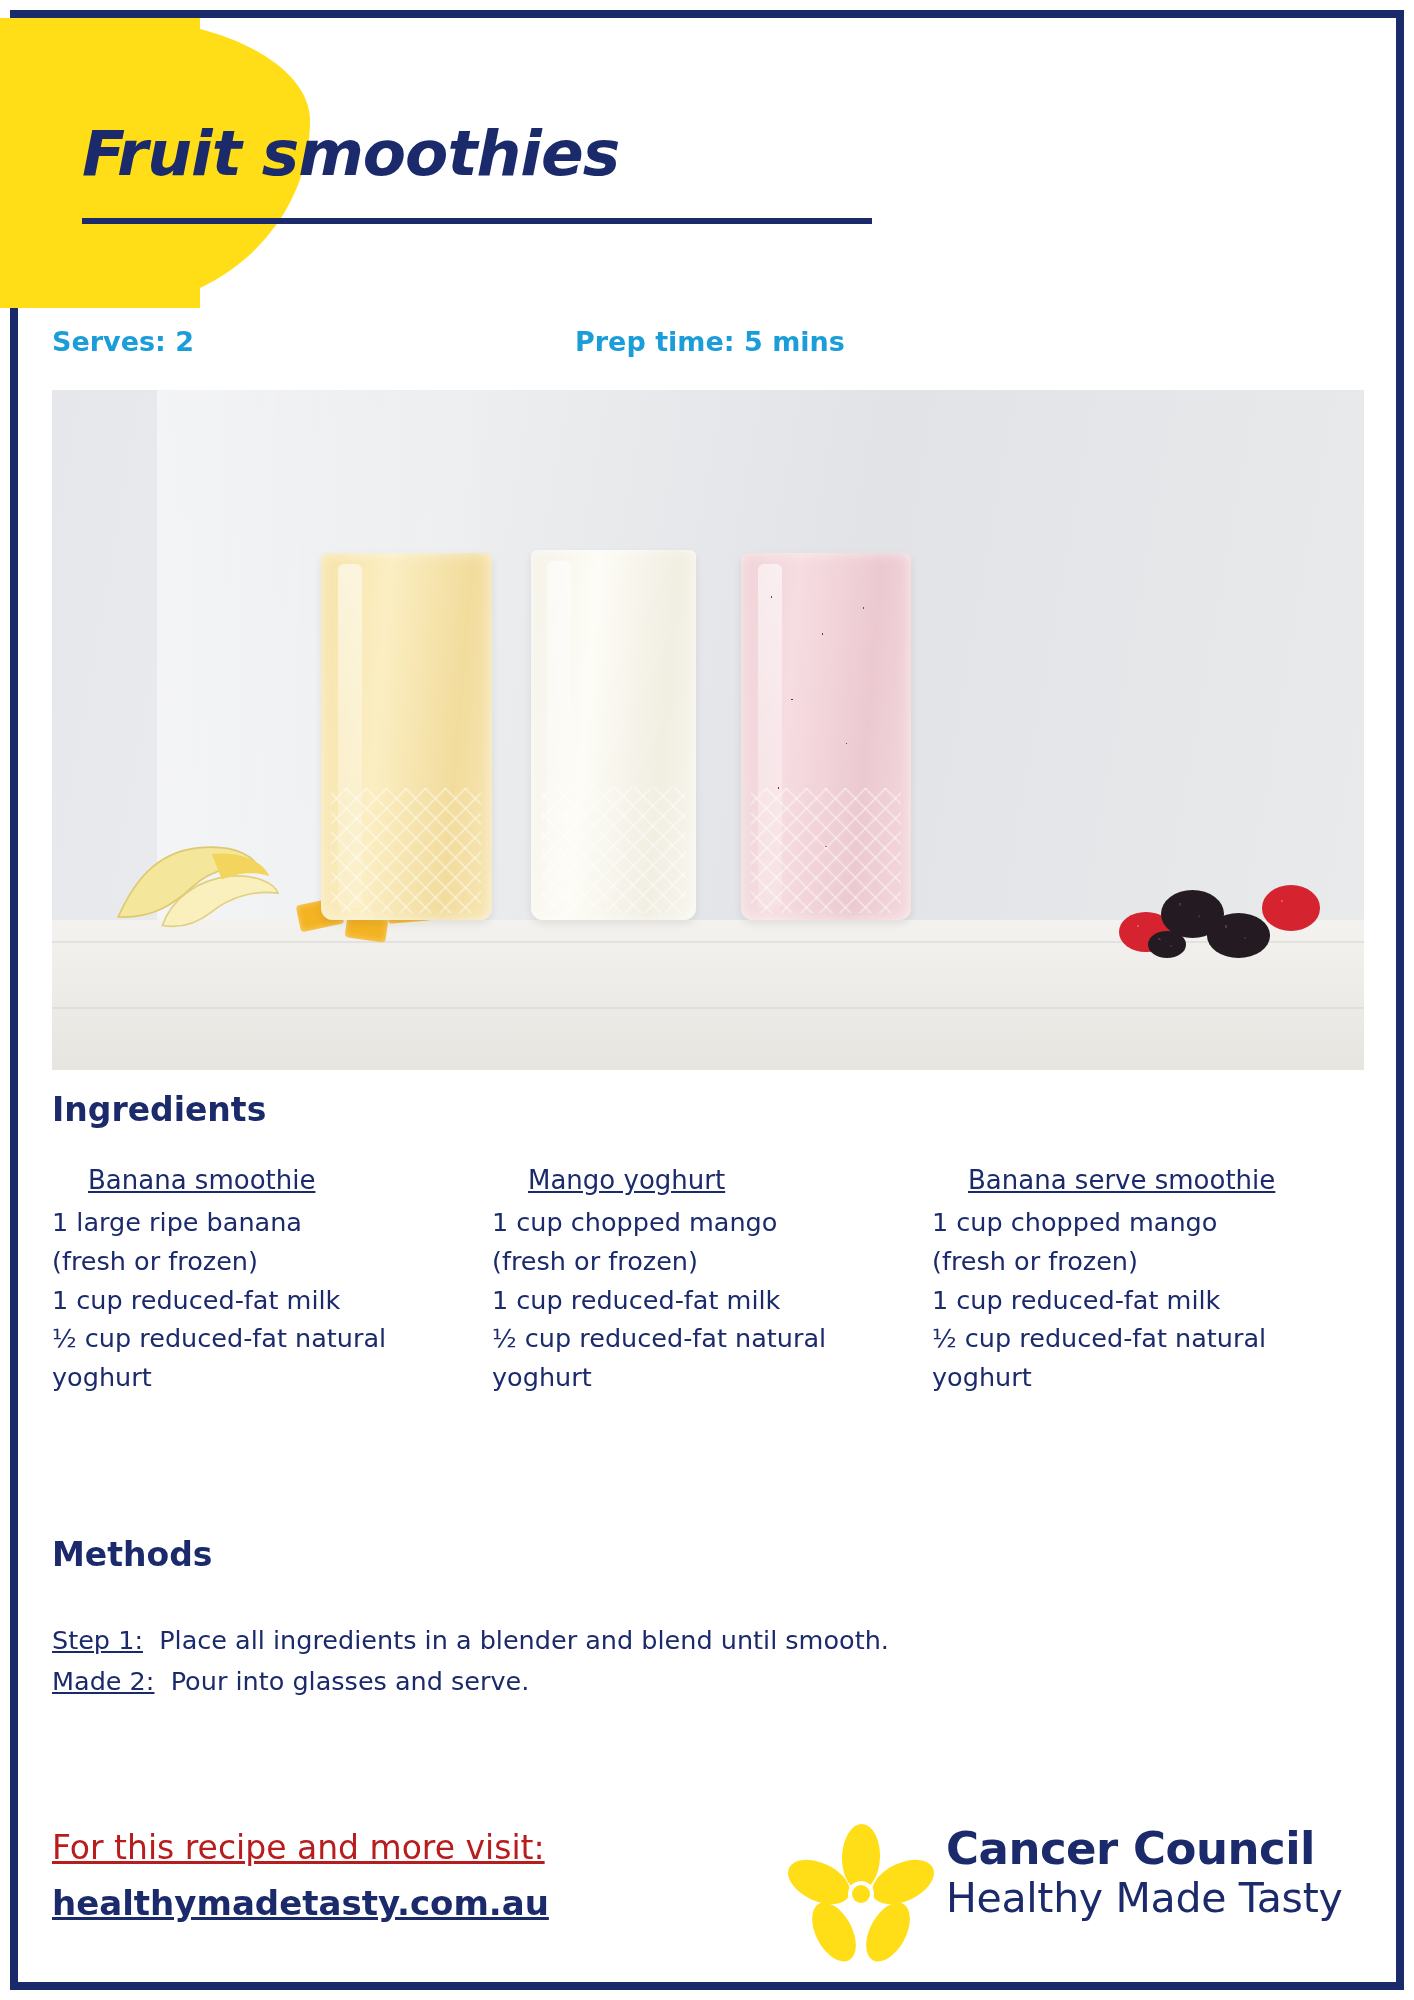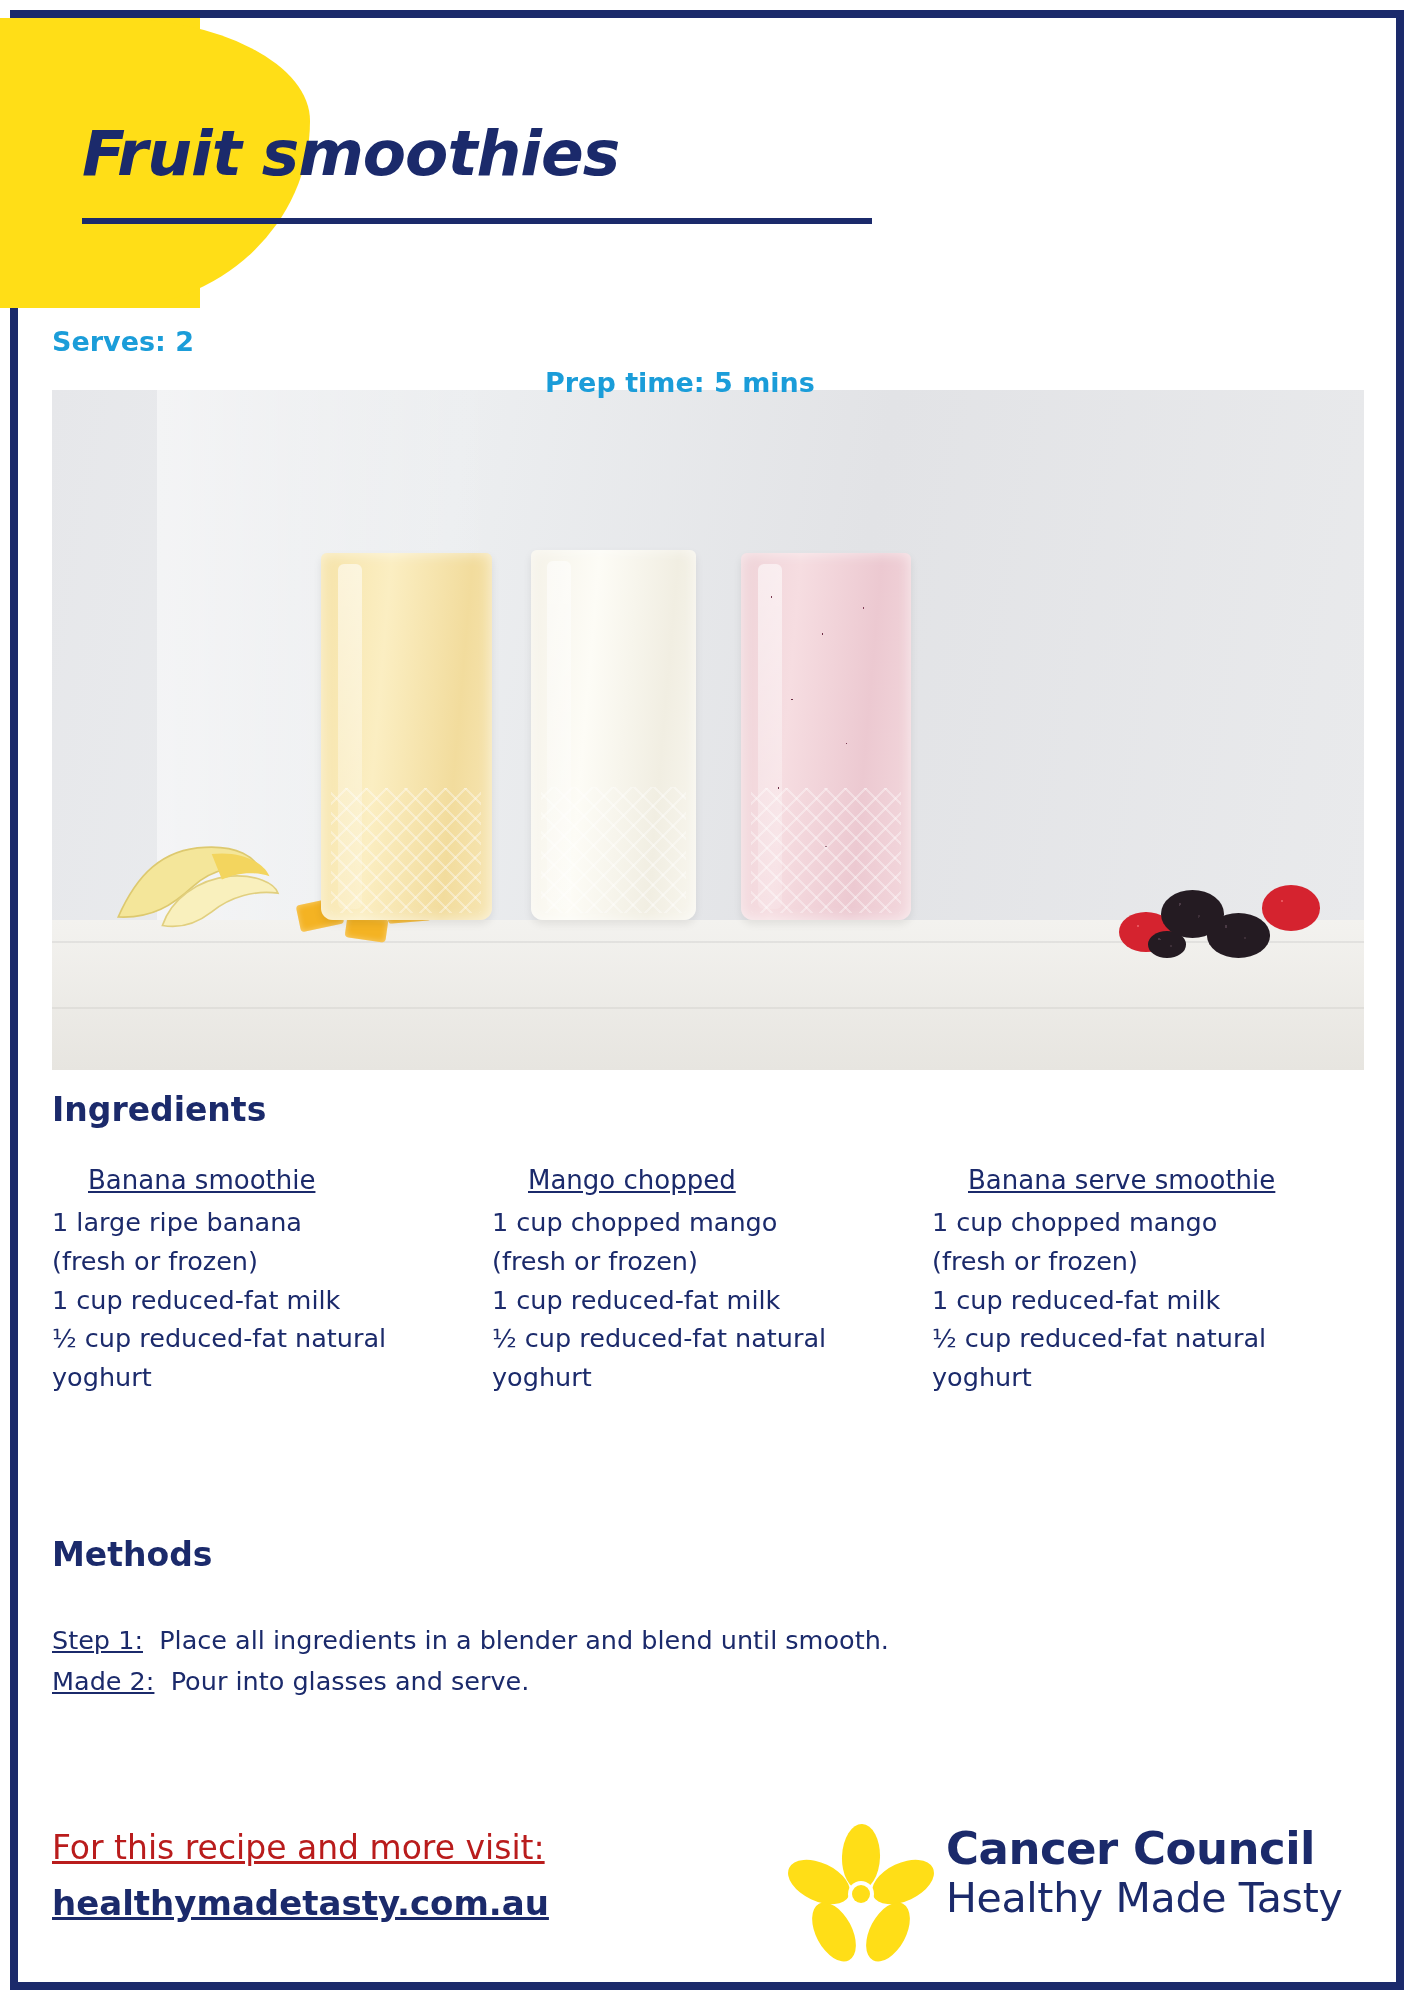--- a/index.html
+++ b/index.html
@@ -75,21 +75,21 @@
   .meta {
     position: absolute;
     top: 326px;
     z-index: 3;
     font-family: "DejaVu Sans", sans-serif;
     font-weight: bold;
     font-size: 27px;
     color: #1b9dd9;
   }
   .meta-serves { left: 52px; }
-  .meta-prep { left: 545px; margin-top: 41px; }
+  .meta-prep { left: 575px; }
 
   
   .hero {
     position: absolute;
     left: 52px;
     top: 390px;
     width: 1312px;
     height: 680px;
     overflow: hidden;
     background: linear-gradient(#e9eaec 0%, #e3e4e7 55%, #dcdde0 100%);
@@ -357,21 +357,21 @@
   <div class="ing-cols">
     <div class="ing-col">
       <div class="ing-col-title">Banana smoothie</div>
       <div class="ing-line">1 large ripe banana</div>
       <div class="ing-line">(fresh or frozen)</div>
       <div class="ing-line">1 cup reduced-fat milk</div>
       <div class="ing-line">½ cup reduced-fat natural</div>
       <div class="ing-line">yoghurt</div>
     </div>
     <div class="ing-col">
-      <div class="ing-col-title">Mango chopped</div>
+      <div class="ing-col-title">Mango yoghurt</div>
       <div class="ing-line">1 cup chopped mango</div>
       <div class="ing-line">(fresh or frozen)</div>
       <div class="ing-line">1 cup reduced-fat milk</div>
       <div class="ing-line">½ cup reduced-fat natural</div>
       <div class="ing-line">yoghurt</div>
     </div>
     <div class="ing-col">
       <div class="ing-col-title">Banana serve smoothie</div>
       <div class="ing-line">1 cup chopped mango</div>
       <div class="ing-line">(fresh or frozen)</div>

